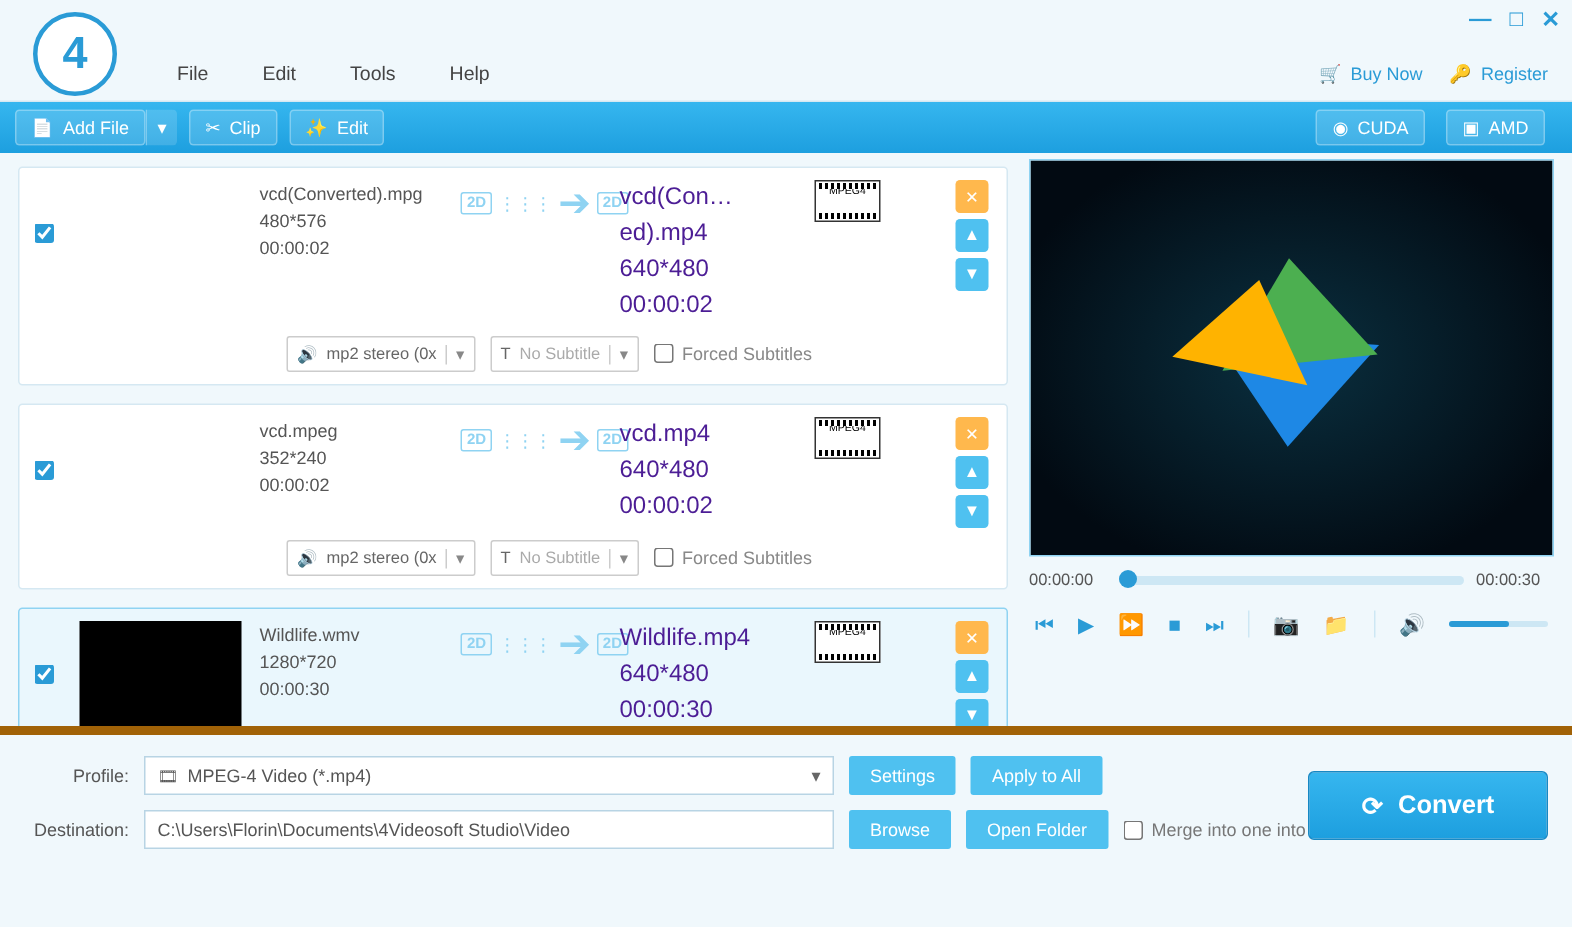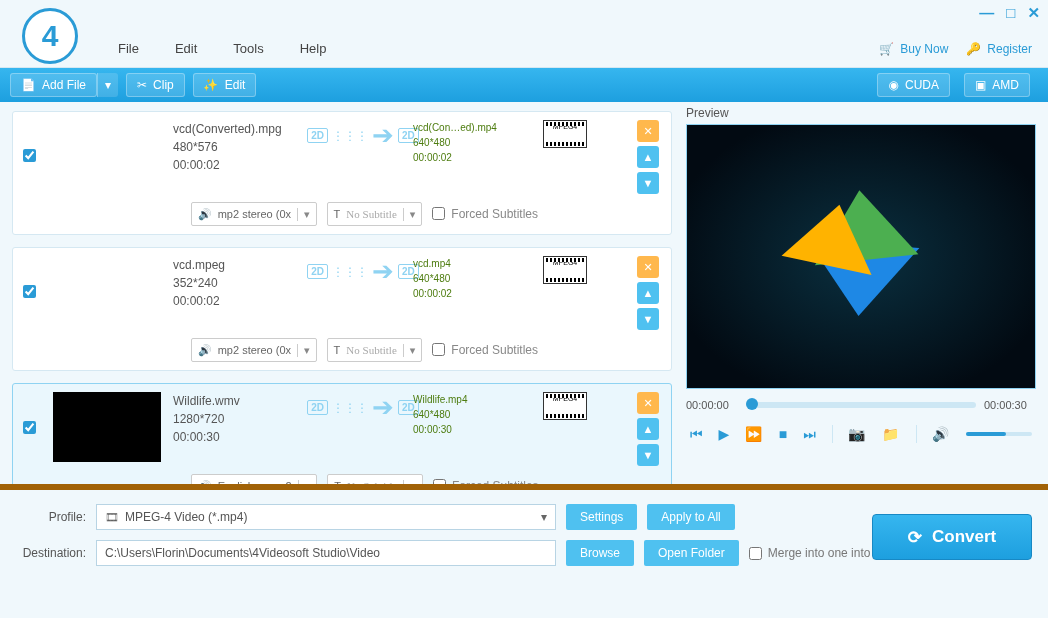--- a/index.html
+++ b/index.html
@@ -23,31 +23,31 @@
 .file-item { border:1px solid #d5e8f2; border-radius:3px; margin:5px 8px 12px 0; background:#fff; display:flex; align-items:flex-start; padding: 8px 8px 8px 10px; position:relative;}
 .file-item.selected{background:#eaf7fd; border-color:#8fd3f2;}
 .fi-check { width:30px; display:flex;align-items:center;height:70px;}
 .fi-check input{accent-color:#2a9bd6;}
 .fi-thumb { width:108px; height:70px; background:#000; margin-right:12px; display:flex;align-items:center;justify-content:center;color:#0ff;}
 .fi-thumb.empty{background:transparent;}
 .fi-meta { width:140px; line-height:1.5; font-size:12px; color:#555;}
 .fi-arrow { width:100px; display:flex;align-items:center;justify-content:center;gap:4px;}
 .badge2d { border:1px solid #8fd3f2;color:#8fd3f2;font-size:10px;padding:1px 3px;border-radius:2px;font-weight:bold;}
 .arrow-big { color:#8fd3f2;font-size:26px;}
-.fi-out { width:130px; line-height:1.5; font-size:10px; color:#4d7c0f;}
+.fi-out { width:130px; line-height:1.5; font-size:16px; color:#4c1d95;}
 .fi-codec { width:44px;height:28px;border:1px solid #333;background:#fff;font-size:8px;text-align:center;line-height:1.1;color:#000;padding-top:2px;position:relative;}
 .fi-codec::before,.fi-codec::after{content:"";position:absolute;left:2px;right:2px;height:4px;background:repeating-linear-gradient(90deg,#000 0 2px,#fff 2px 4px);}
 .fi-codec::before{top:1px;} .fi-codec::after{bottom:1px;}
 .fi-side { width:26px; display:flex;flex-direction:column;gap:4px;margin-left:auto;}
 .side-btn { width:22px;height:22px;border-radius:3px;display:flex;align-items:center;justify-content:center;font-size:11px;color:#fff;cursor:pointer;}
 .side-close{background:#ffb84d;} .side-up{background:#4fc1f0;} .side-down{background:#4fc1f0;}
 .fi-controls { position:absolute; left:178px; bottom:8px; display:flex; gap:10px; align-items:center;}
 .dropdown { border:1px solid #ccc; height:24px; display:flex;align-items:center;padding:0 6px;background:#fff;color:#666;gap:6px;font-size:11px;border-radius:2px;}
 .dropdown .dd-arrow{border-left:1px solid #ccc;padding-left:6px;color:#888;}
-.subtitle-lbl{color:#aaa;font-family:Liberation Serif, serif;}
+.subtitle-lbl{color:#aaa;}
 .forced-sub{display:flex;align-items:flex-start;gap:6px;color:#888;}
 .file-item{padding-bottom:40px;}
 
 .preview-pane { width:356px; padding:4px 0 0 6px;}
 .prev-label { font-size:12px; color:#555; margin-bottom:4px;}
 .prev-video { width:350px; height:265px; background:radial-gradient(ellipse at center,#0a3040 0%,#020a12 80%); border:1px solid #8fd3f2; display:flex;align-items:center;justify-content:center;position:relative;}
 .prev-logo { width:140px;height:140px;position:relative;transform:translateY(-5px);}
 .tri1{position:absolute;width:0;height:0;border-left:52px solid transparent;border-right:52px solid transparent;border-bottom:70px solid #4caf50;top:8px;left:20px;transform:rotate(-6deg);}
 .tri2{position:absolute;width:0;height:0;border-left:46px solid transparent;border-right:46px solid transparent;border-bottom:62px solid #ffb300;top:22px;left:-4px;transform:rotate(12deg);}
 .tri3{position:absolute;width:0;height:0;border-left:56px solid transparent;border-right:56px solid transparent;border-top:72px solid #1e88e5;top:62px;left:14px;transform:rotate(4deg);}
@@ -261,21 +261,20 @@
         <div class="forced-sub">
             <input type="checkbox" style="">
             <span>Forced Subtitles</span>
           </div>
       </div>
     </div>
 
   </div>
 
   <div class="preview-pane">
-    <div class="prev-label">Preview</div>
     <div class="prev-video">
       <div class="prev-logo">
         <div class="tri3"></div>
           <div class="tri1"></div>
           <div class="tri2"></div>
       </div>
     </div>
     <div class="time-row">
       <span class="time">00:00:00</span>
       <div class="slider">

